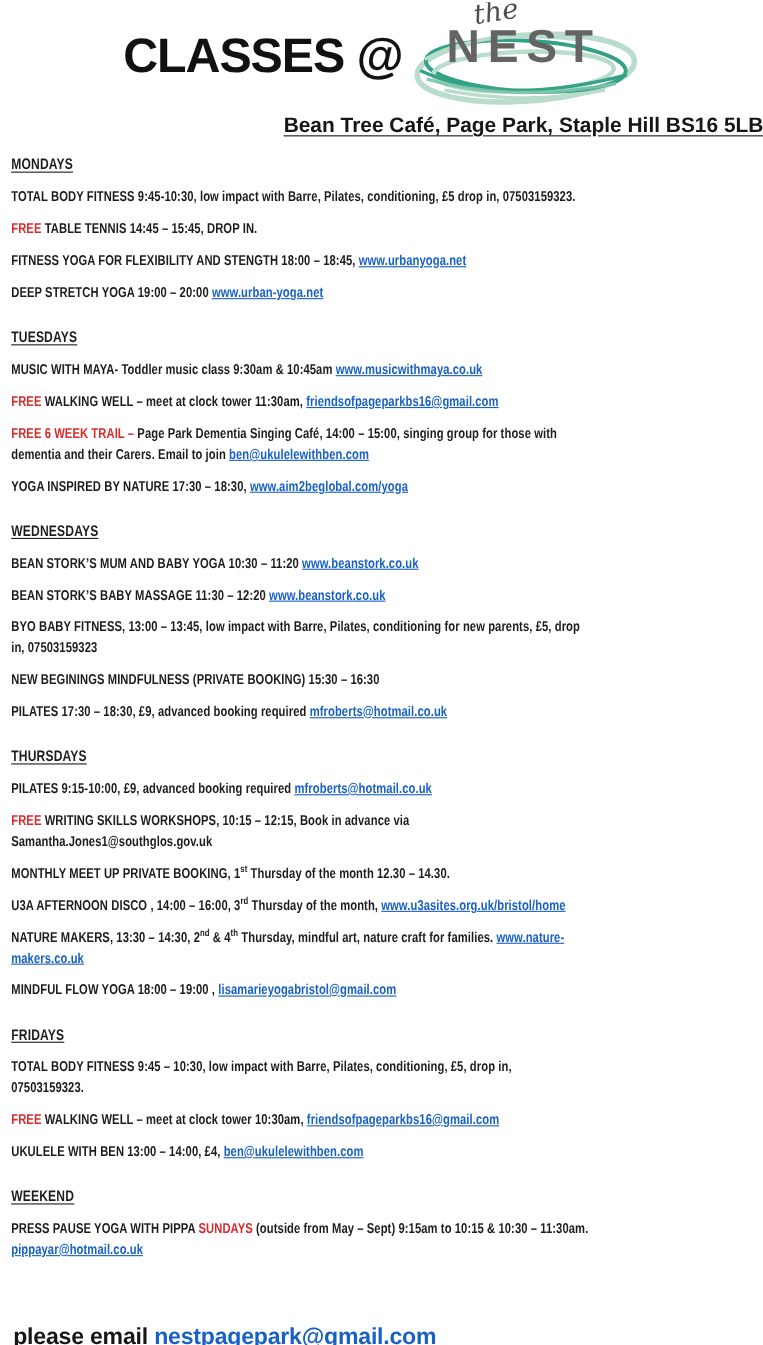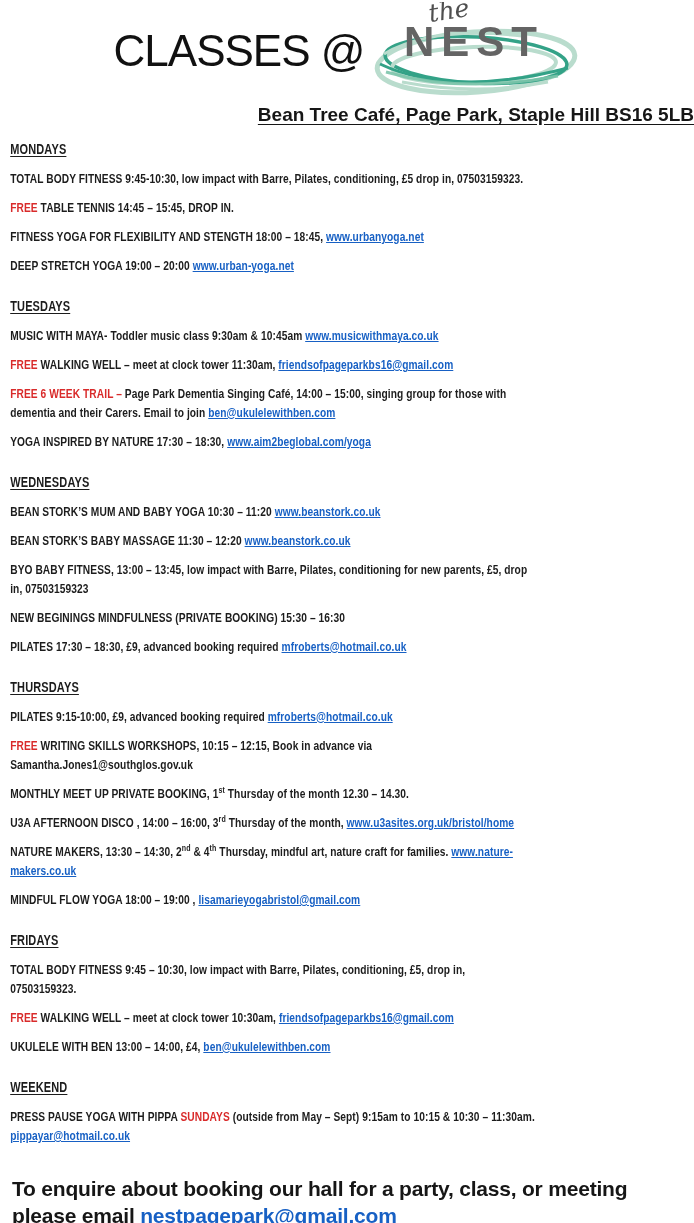--- a/index.html
+++ b/index.html
@@ -7,21 +7,21 @@
     --logo-teal:#33a287; --logo-light:#b9dccd; --logo-gray:#646464; --page-bg:#ffffff;
   }
   *{margin:0;padding:0;box-sizing:border-box;}
   html,body{width:694px;}
   body{
     height:1223px;background:var(--page-bg);overflow:hidden;
     font-family:"Liberation Sans",sans-serif;color:var(--text);
   }
   
   .title-row{display:flex;align-items:center;justify-content:center;gap:8px;margin-top:2px;}
-  .main-title{font-size:44px;font-weight:400;letter-spacing:-1px;color:#111;}
+  .main-title{font-size:44px;font-weight:700;letter-spacing:-1px;color:#111;}
   .logo-svg{display:block;}
   .address{
     text-align:right;font-size:19px;font-weight:700;margin-top:4px;
     text-decoration:underline;text-underline-offset:3px;color:#161616;
   }
   
   .schedule{
     width:860px;transform:scaleX(0.784);transform-origin:0 0;
     padding-left:13px;margin-top:14px;font-weight:700;font-size:13px;
   }
@@ -99,13 +99,13 @@
       <p class="entry"><span>TOTAL BODY FITNESS 9:45 – 10:30, low impact with Barre, Pilates, conditioning, £5, drop in,</span><br><span>07503159323.</span></p>
       <p class="entry"><span class="red">FREE</span><span> WALKING WELL – meet at clock tower 10:30am, </span><a href="#" class="lnk">friendsofpageparkbs16@gmail.com</a></p>
       <p class="entry"><span>UKULELE WITH BEN 13:00 – 14:00, £4, </span><a href="#" class="lnk">ben@ukulelewithben.com</a></p>
     </section>
     <section class="day-section">
       <div class="day-header">WEEKEND</div>
       <p class="entry"><span>PRESS PAUSE YOGA WITH PIPPA </span><span class="red">SUNDAYS</span><span> (outside from May – Sept) 9:15am to 10:15 &amp; 10:30 – 11:30am.</span><br><a href="#" class="lnk">pippayar@hotmail.co.uk</a></p>
     </section>
   </div>
 
-<div class="footer"><span>To enquire about booking our hall for a party, class, or meeting</span><br><span>please email </span><a href="#" class="lnk">nestpagepark@gmail.com</a></div>
+<div class="footer"><br><span>please email </span><a href="#" class="lnk">nestpagepark@gmail.com</a></div>
 
 </body></html>

